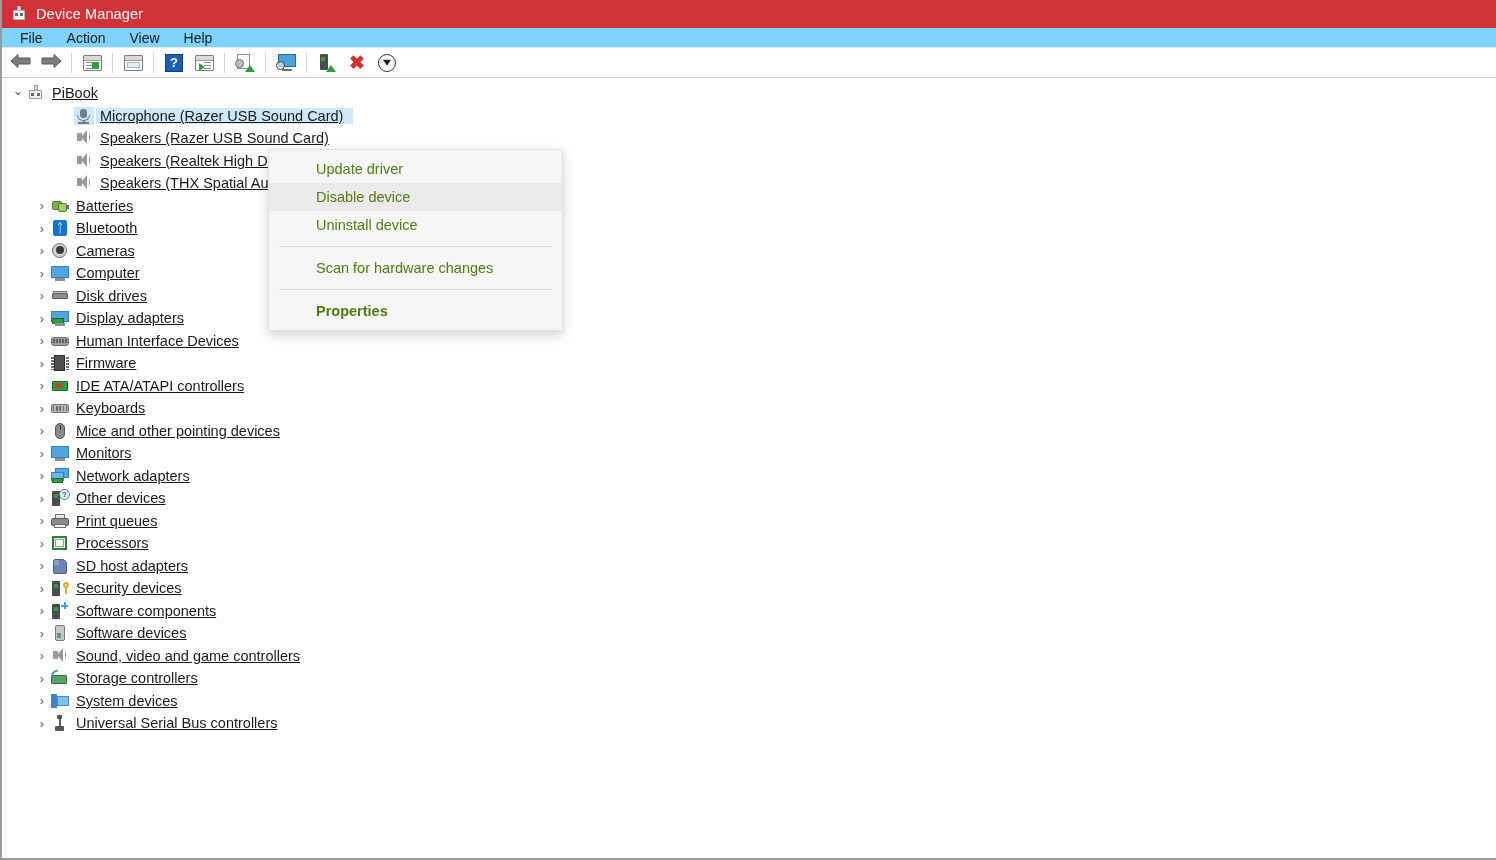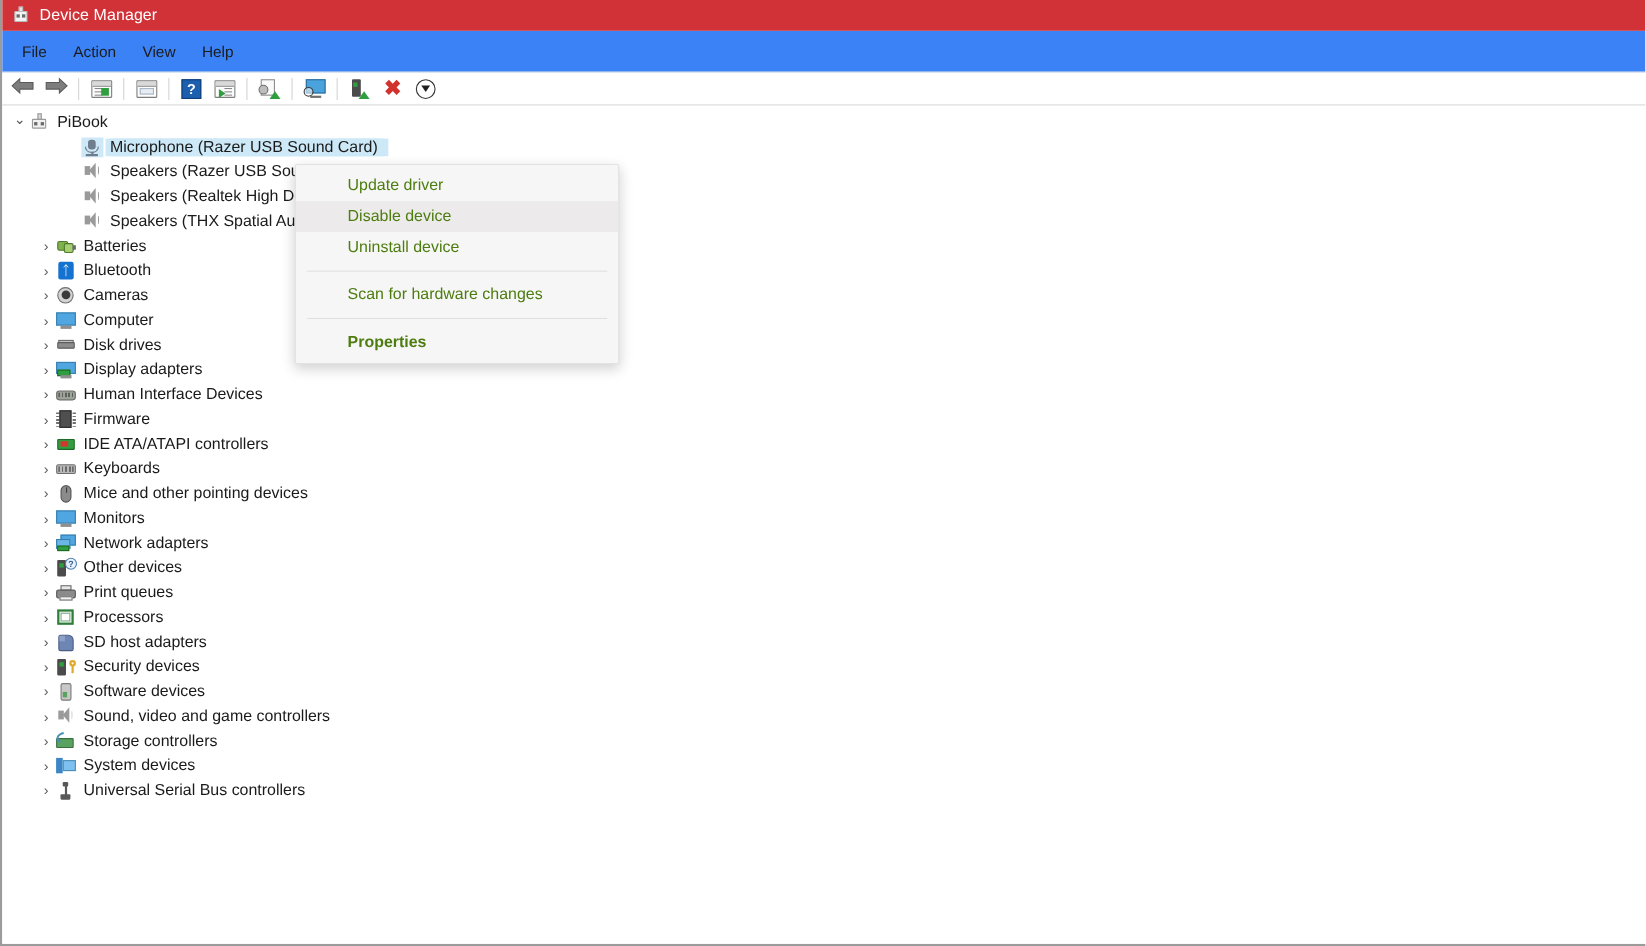--- a/index.html
+++ b/index.html
@@ -56,22 +56,22 @@
   .tb-ico-d1 { left: 5px; }
   .tb-ico-d2 { left: 10px; }
   .titlebar-text {
     color: #ffffff;
     font-size: 14.5px;
     letter-spacing: .1px;
   }
 
   
   .menubar {
-    height: 38px;
-    background: #3b82f6;
+    height: 20px;
+    background: #7dd3fc;
     border-bottom: 1px solid #e6e6e6;
     display: flex;
     align-items: center;
     padding-left: 6px;
   }
   .menu-item {
     font-size: 14px;
     color: #1b1b1b;
     padding: 4px 12px;
     cursor: default;
@@ -268,21 +268,21 @@
   }
   .node .chev.collapsed::after { content: "\203A"; font-size: 13px; }
   .node .chev.expanded::after  { content: "\2304"; font-size: 13px; position: relative; top: -3px; }
   .node .chev.empty::after { content: ""; }
   .node .ico {
     width: 20px; height: 18px;
     flex: none;
     margin-right: 6px;
     position: relative;
   }
-  .node .lbl { padding-right: 6px; }
+  .node .lbl { padding-right: 6px; text-decoration: underline; }
 
   .lvl0 { padding-left: 8px; }
   .lvl1 { padding-left: 32px; }
   .lvl2 { padding-left: 56px; }
 
   .node.selected .lbl {
     background: #cde8f7;
     box-shadow: -4px 0 0 #cde8f7, 4px 0 0 #cde8f7;
   }
   .node.selected .ico { background: #cde8f7; }
@@ -752,20 +752,30 @@
       <span class="chev collapsed"></span>
       <span class="ico ic-sec">
         <span class="se-b"></span>
           <span class="se-d"></span>
           <span class="se-k"></span>
           <span class="se-ks"></span>
       </span>
       <span class="lbl">Security devices</span>
     </div>
 
+    <div class="node lvl1">
+      <span class="chev collapsed"></span>
+      <span class="ico ic-swcomp">
+        <span class="sc-b"></span>
+          <span class="sc-d"></span>
+          <span class="sc-p1"></span>
+          <span class="sc-p2"></span>
+      </span>
+      <span class="lbl">Software components</span>
+    </div>
 
     <div class="node lvl1">
       <span class="chev collapsed"></span>
       <span class="ico ic-swdev">
         <span class="sw-b"></span>
           <span class="sw-g"></span>
       </span>
       <span class="lbl">Software devices</span>
     </div>
 

